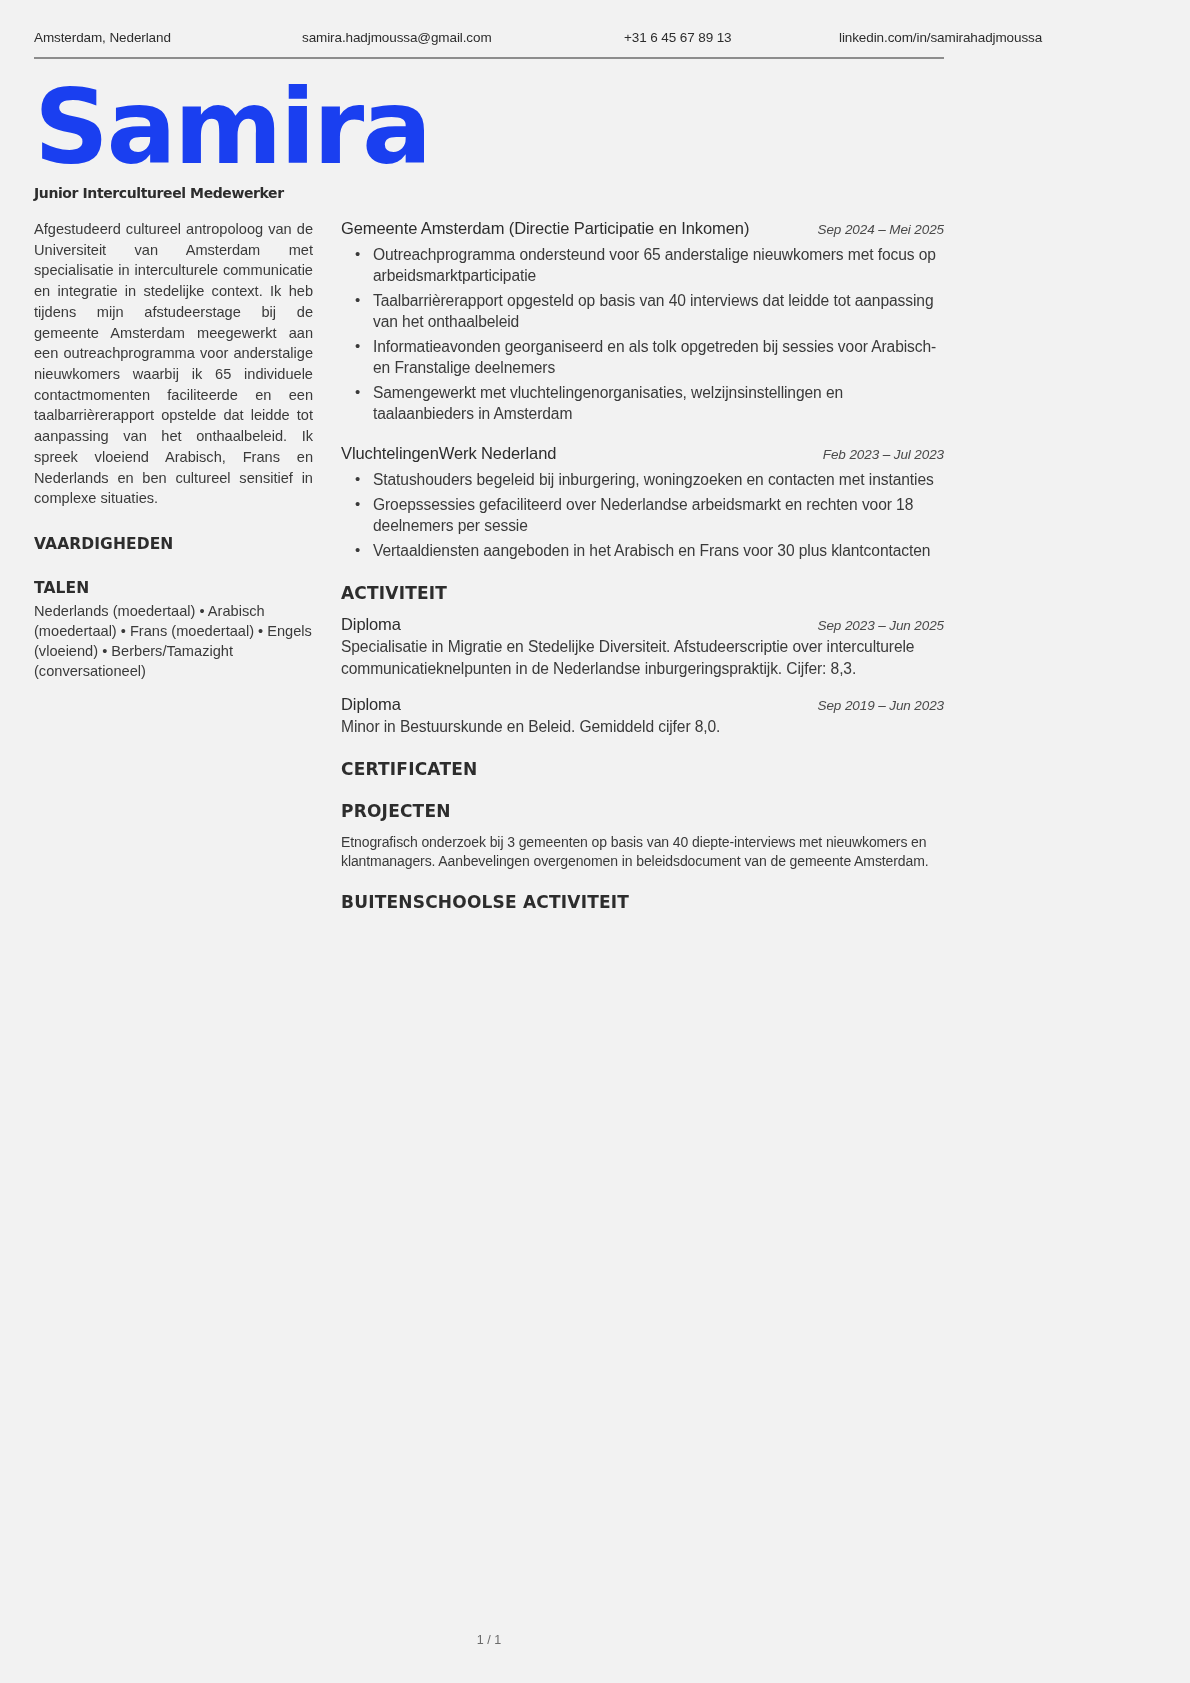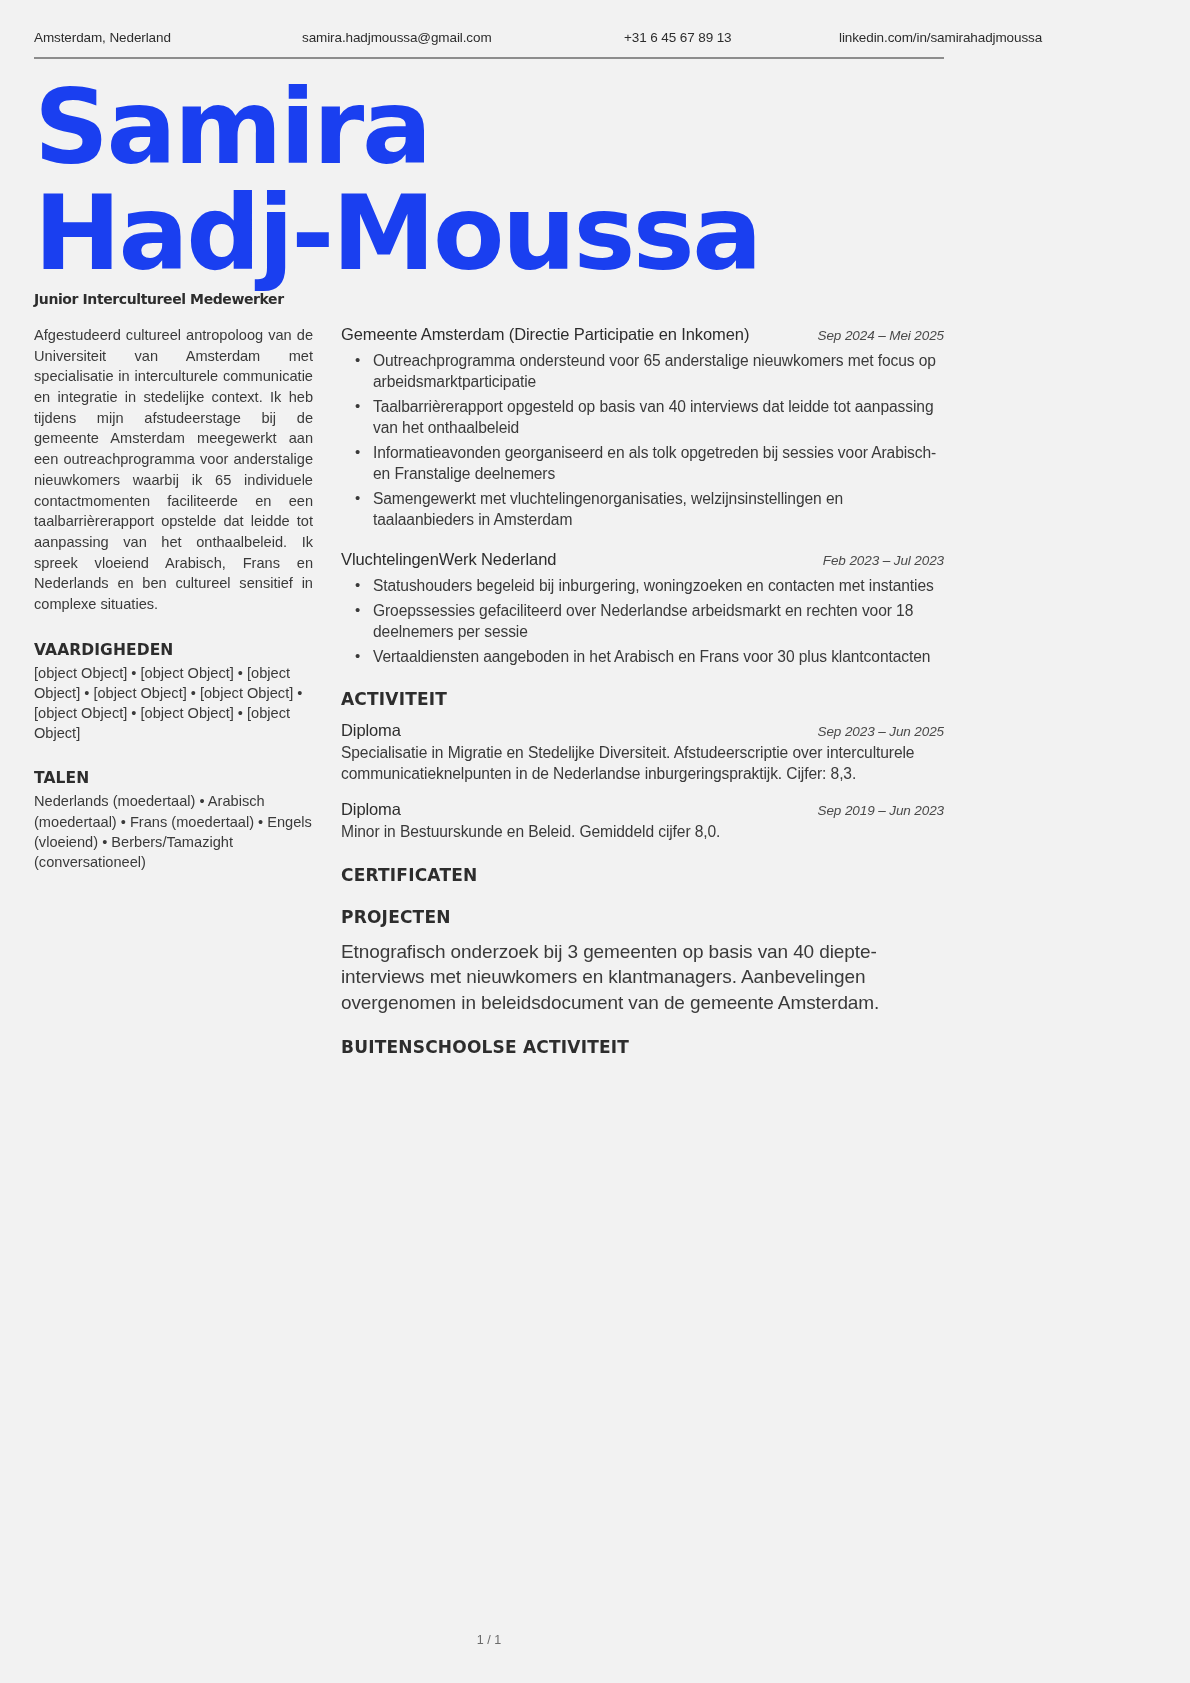--- a/index.html
+++ b/index.html
@@ -183,21 +183,21 @@
 
   .entry-desc {
     font-size: 15.6px;
     line-height: 1.35;
     color: #3a3a3a;
     margin: 2px 0 0 0;
     letter-spacing: -0.1px;
   }
 
   .project-text {
-    font-size: 19px;
+    font-size: 14px;
     line-height: 1.35;
     color: #3a3a3a;
     margin: 0;
     letter-spacing: -0.1px;
   }
 
   
   .page-footer {
     position: absolute;
     left: 0;
@@ -216,31 +216,29 @@
   <div class="contact-bar">
     <span class="contact-item c0">Amsterdam, Nederland</span>
     <span class="contact-item c1">samira.hadjmoussa@gmail.com</span>
     <span class="contact-item c2">+31 6 45 67 89 13</span>
     <span class="contact-item c3">linkedin.com/in/samirahadjmoussa</span>
   </div>
   <div class="header-rule"></div>
 
   <div class="name-block">
     <div class="name-line">Samira</div>
-    <div class="name-line second">Hadj-Moussa</div>
   </div>
   <div class="job-title">Junior Intercultureel Medewerker</div>
 
   <div class="body-cols">
 
     <div class="col-left">
       <p class="summary">Afgestudeerd cultureel antropoloog van de Universiteit van Amsterdam met specialisatie in interculturele communicatie en integratie in stedelijke context. Ik heb tijdens mijn afstudeerstage bij de gemeente Amsterdam meegewerkt aan een outreachprogramma voor anderstalige nieuwkomers waarbij ik 65 individuele contactmomenten faciliteerde en een taalbarrièrerapport opstelde dat leidde tot aanpassing van het onthaalbeleid. Ik spreek vloeiend Arabisch, Frans en Nederlands en ben cultureel sensitief in complexe situaties.</p>
 
       <div class="side-heading">VAARDIGHEDEN</div>
-      <p class="side-text">[object Object] • [object Object] • [object Object] • [object Object] • [object Object] • [object Object] • [object Object] • [object Object]</p>
 
       <div class="side-heading">TALEN</div>
       <p class="side-text">Nederlands (moedertaal) • Arabisch (moedertaal) • Frans (moedertaal) • Engels (vloeiend) • Berbers/Tamazight (conversationeel)</p>
     </div>
 
     <div class="col-right">
 
       <div class="section">
 
         <div class="entry">

